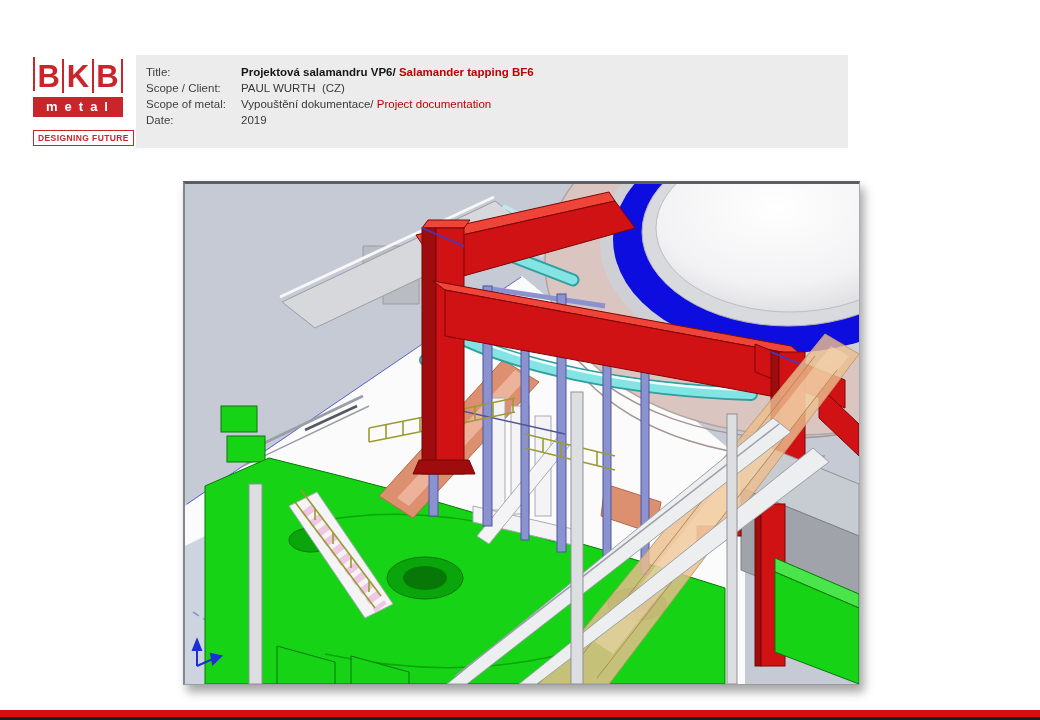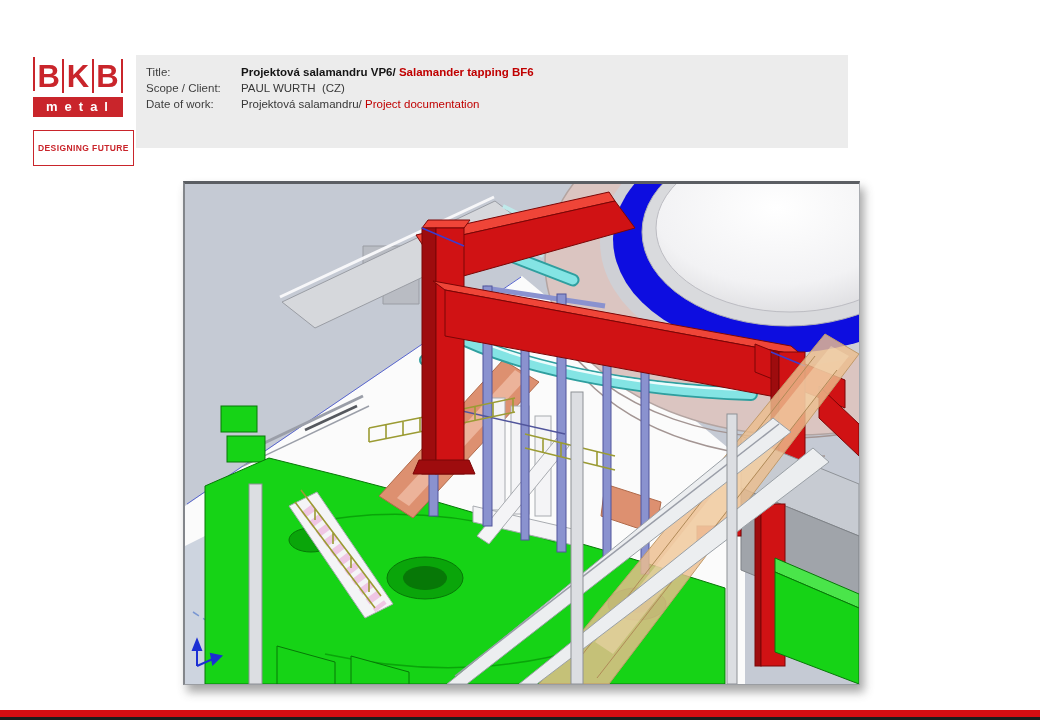--- a/index.html
+++ b/index.html
@@ -11,21 +11,21 @@
   .logo{position:absolute;left:33px;top:56px;width:90px;}
   .bkb-row{display:flex;align-items:flex-end;justify-content:space-between;height:37px;}
   .bkb-letter{font-weight:bold;font-size:31px;line-height:33px;color:var(--logo_red);letter-spacing:0;}
   .lbar{width:2px;height:34px;background:var(--logo_red);}
   .lbar.first{transform:translateY(-2px);}
   .metal{margin-top:4px;background:var(--logo_red);color:#fff;font-weight:bold;
          font-size:13px;line-height:20px;text-align:center;letter-spacing:7px;
          padding-left:5px;width:90px;box-sizing:border-box;}
   .tagline{margin-top:13px;display:inline-block;border:1px solid var(--logo_red);
            color:var(--logo_red);font-size:8.5px;font-weight:bold;letter-spacing:.4px;
-           padding:12px 4px;white-space:nowrap;}
+           padding:2px 4px;white-space:nowrap;}
   
   .title-block{position:absolute;left:136px;top:55px;width:712px;height:93px;
                background:var(--panel_bg);box-sizing:border-box;padding:9px 0 0 10px;}
   .frow{display:flex;font-size:11.5px;line-height:16px;}
   .flabel{width:95px;color:var(--text_label);flex:0 0 auto;}
   .fv{white-space:pre;color:var(--text_value);}
   .fv.red{color:var(--value_red);}
   .fv.bold{font-weight:bold;color:#141414;}
   .fv.bold.red{color:var(--value_red);}
   
@@ -111,23 +111,27 @@
         <div class="frow">
           <span class="flabel">Title:</span>
           <span class="fv bold">Projektová salamandru VP6/</span>
           <span class="fv bold red"> Salamander tapping BF6</span>
         </div>
         <div class="frow">
           <span class="flabel">Scope / Client:</span>
           <span class="fv">PAUL WURTH  (CZ)</span>
         </div>
         <div class="frow">
-          <span class="flabel">Date of work:</span>
-          <span class="fv">Projektová salamandru/</span>
+          <span class="flabel">Scope of metal:</span>
+          <span class="fv">Vypouštění dokumentace/</span>
           <span class="fv red"> Project documentation</span>
+        </div>
+        <div class="frow">
+          <span class="flabel">Date:</span>
+          <span class="fv">2019</span>
         </div>
       </div>
   </div>
 
   <div class="viewport">
     <svg viewBox="0 0 674 500" width="674" height="500">
       <defs>
         <radialGradient id="domeg" cx="45%" cy="38%" r="70%">
           <stop offset="0%" stop-color="#ffffff"></stop>
           <stop offset="65%" stop-color="#f2f2f4"></stop>

